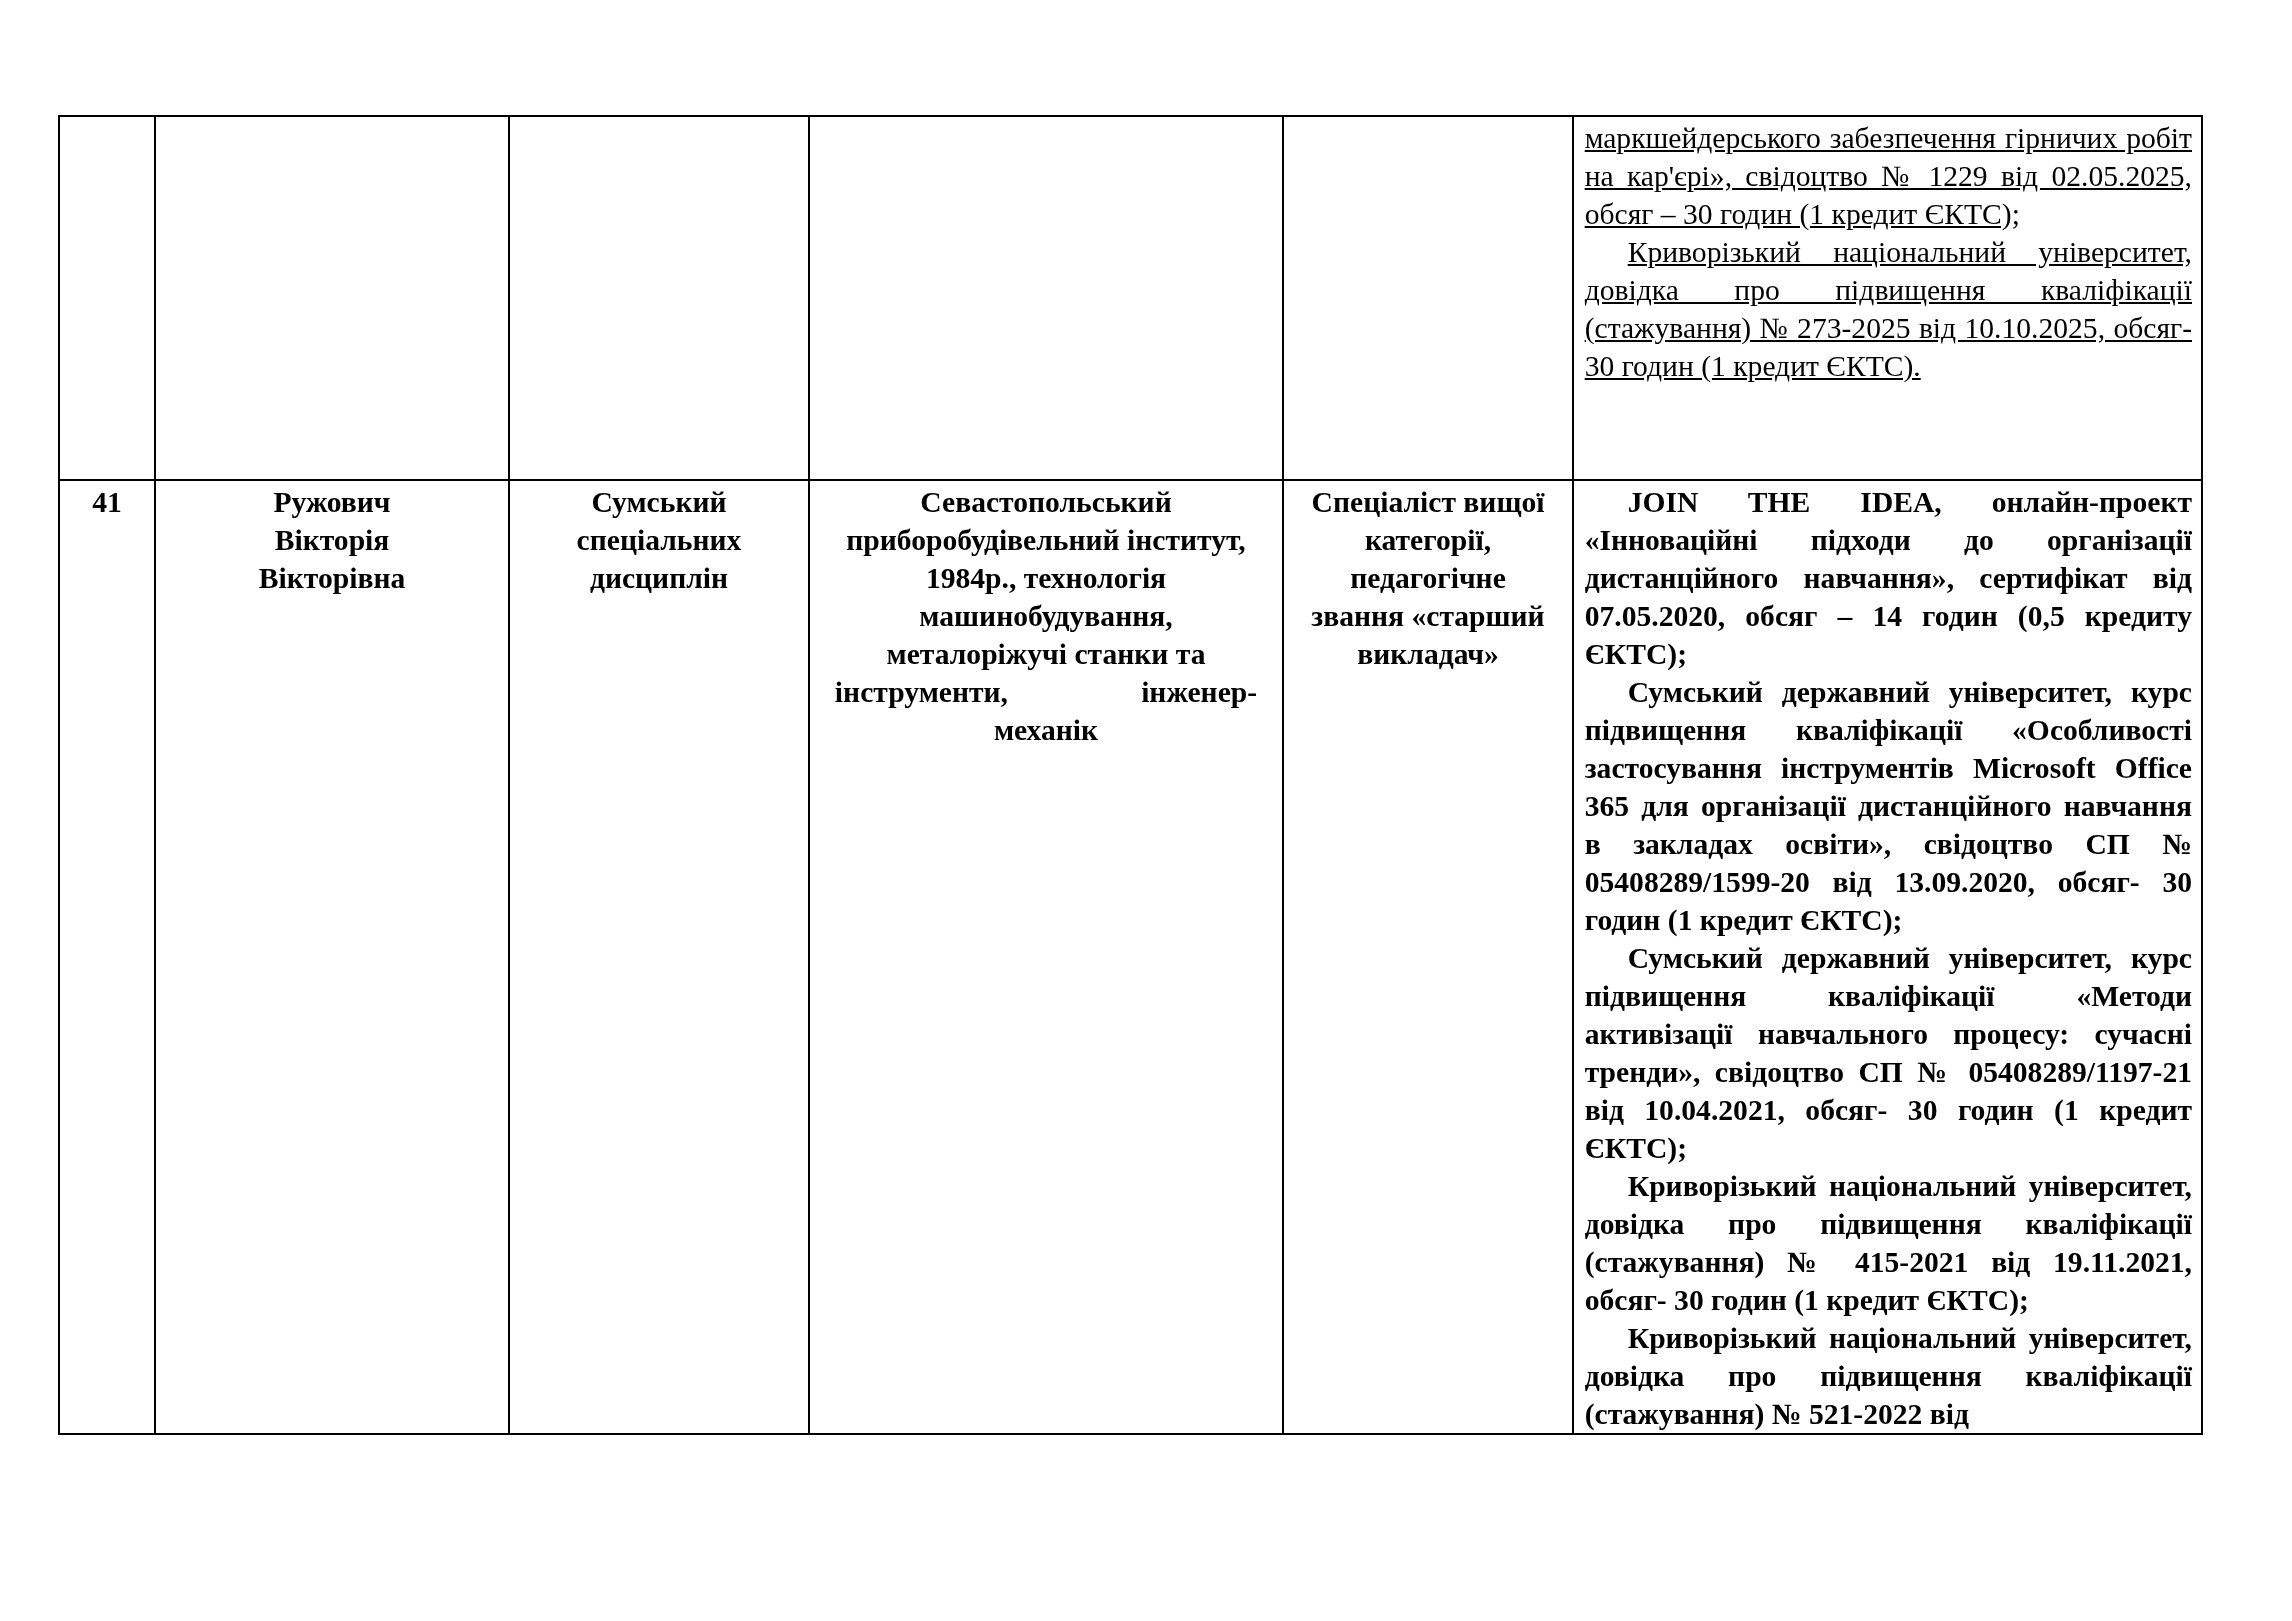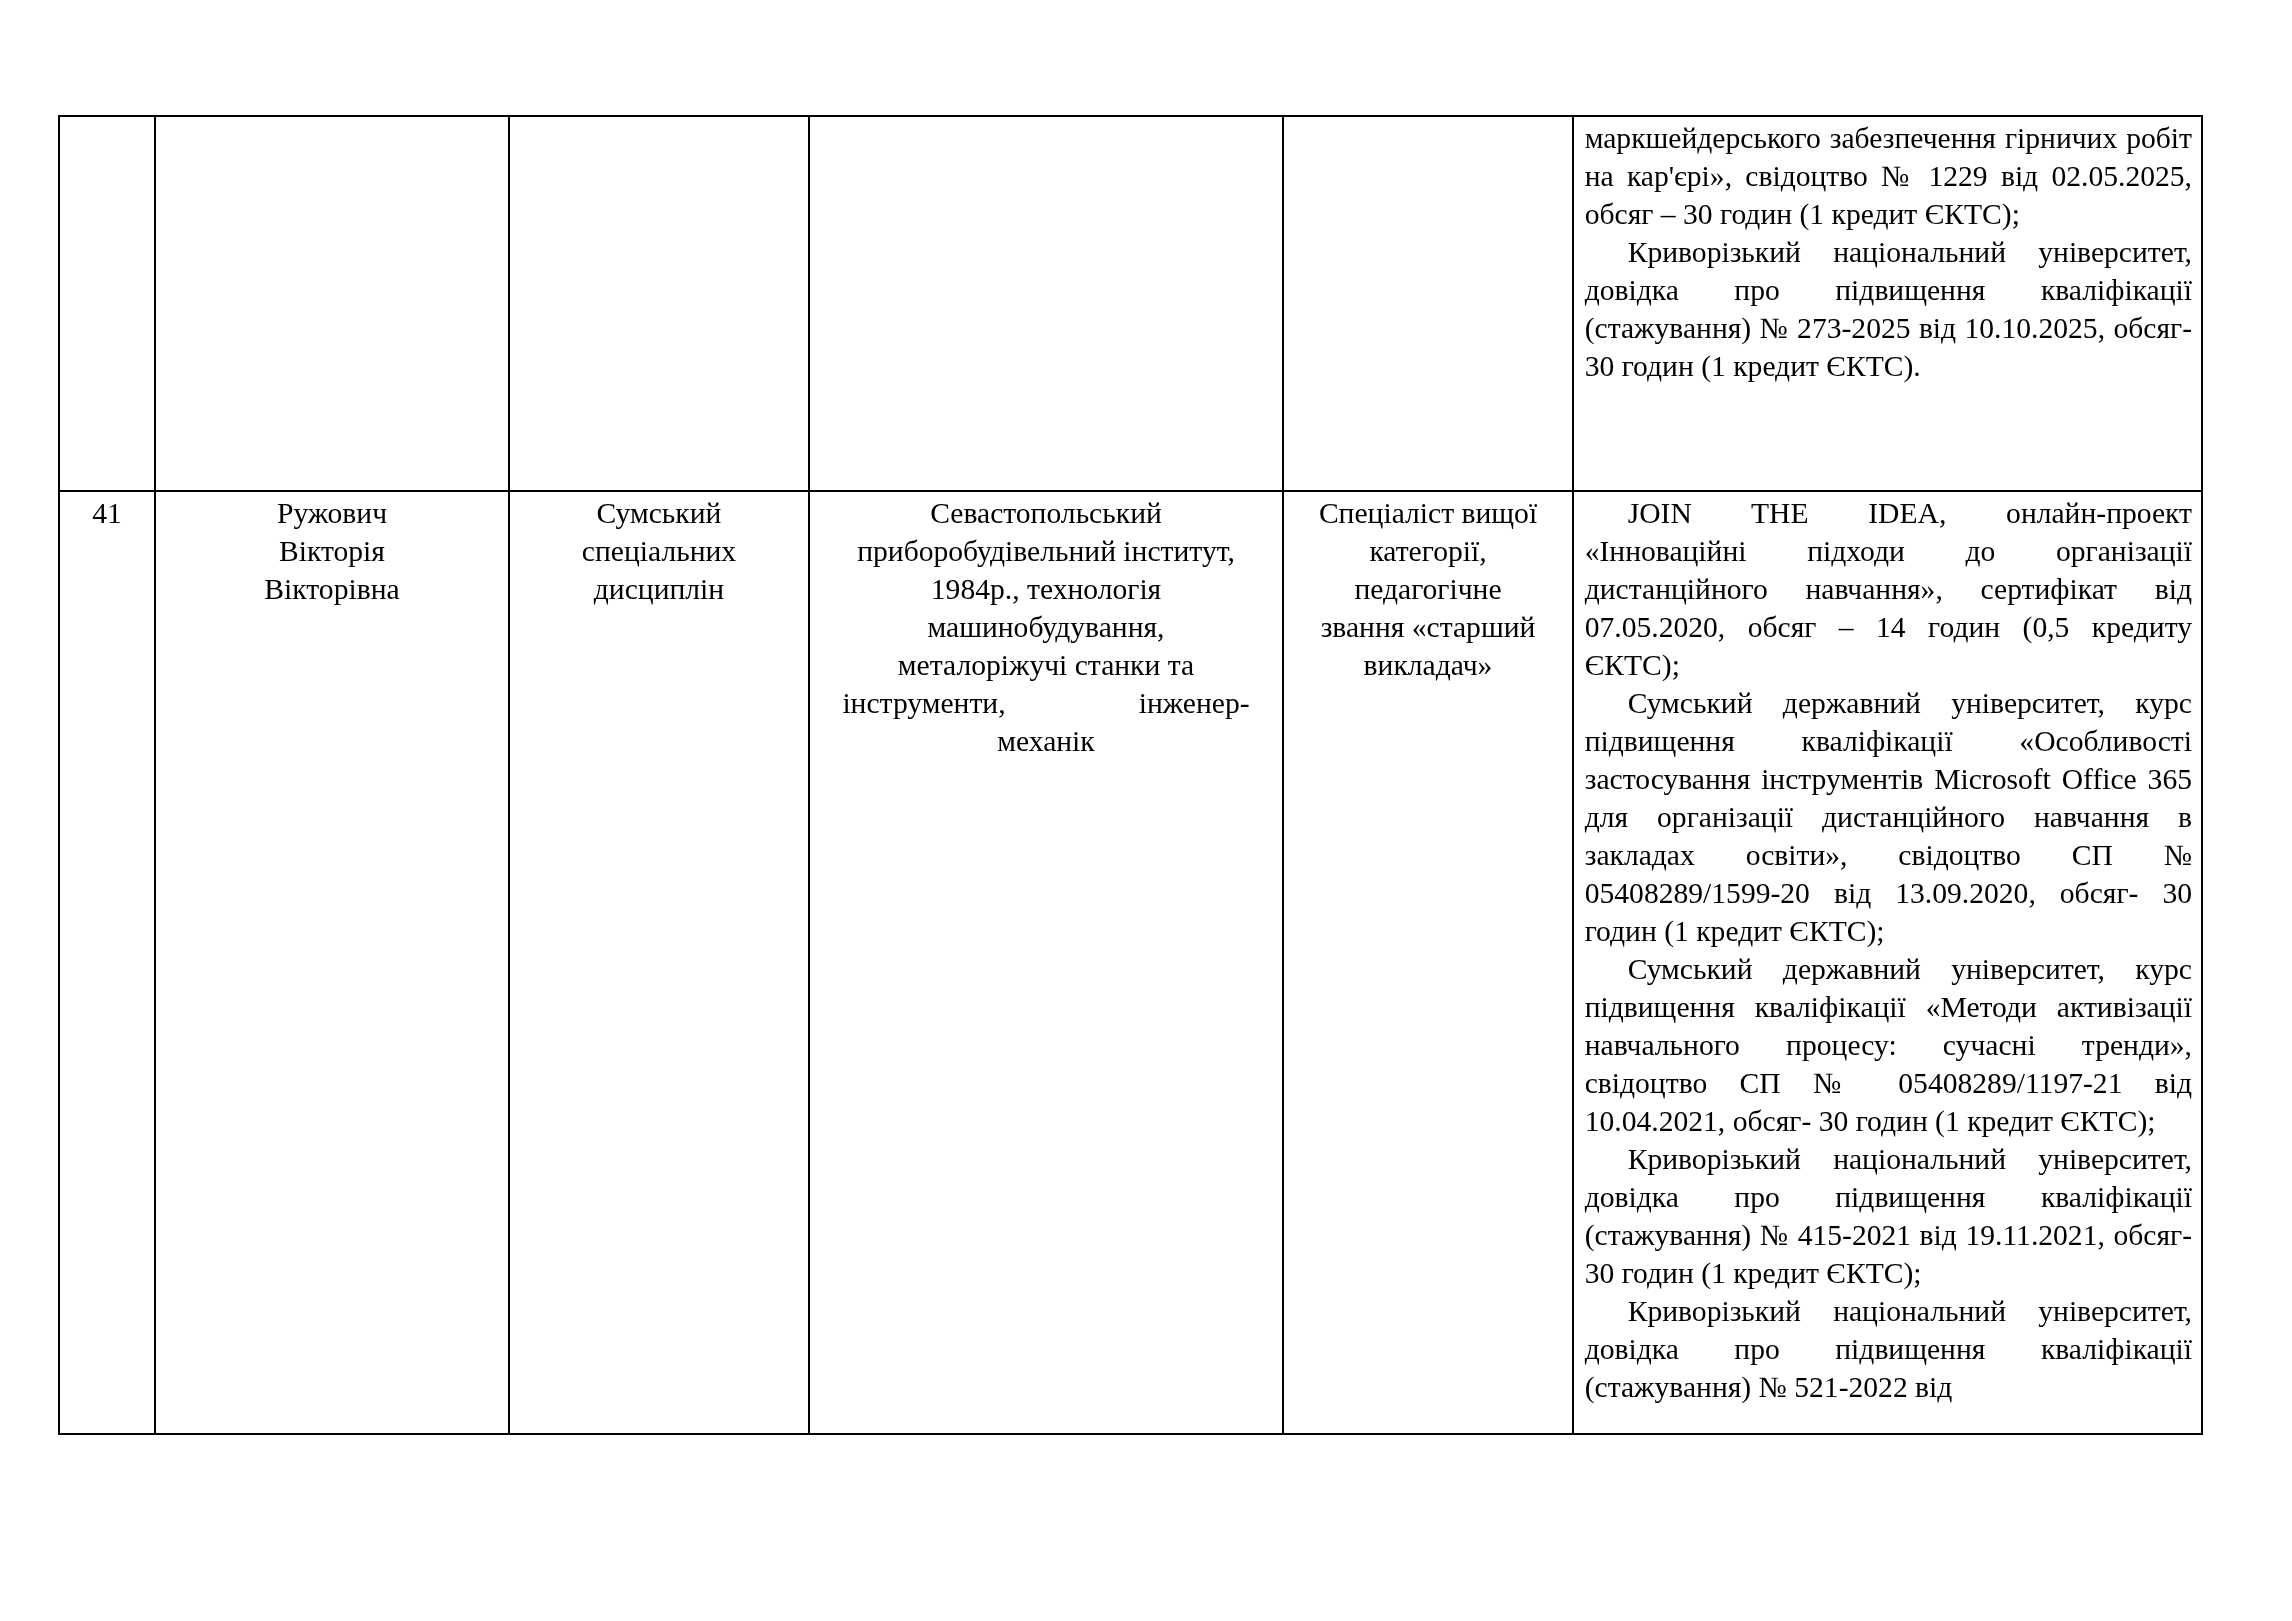--- a/index.html
+++ b/index.html
@@ -31,22 +31,22 @@
     table-layout: fixed;
   }
   td {
     border: 2.7px solid #000000;
     vertical-align: top;
     padding: 1.8px 7.2px 0 7.2px;
     font-size: 29.6px;
     line-height: 38px;
     overflow: hidden;
   }
-  tr.row-a { height: 364px; }
-  tr.row-b { height: 856px; }
+  tr.row-a { height: 364px; text-decoration: underline; }
+  tr.row-b { height: 856px; font-weight: bold; }
   td.center { text-align: center; }
   td.pre { white-space: pre-line; margin-left: 48px; }
   td.prewrap { white-space: pre-wrap; margin-top: 36px; }
   td.c-qual { padding: 1.8px 9px 0 10.7px; }
   p.para {
     margin: 0;
     text-align: justify;
     text-align-last: left;
     word-break: normal;
     hyphens: none;

